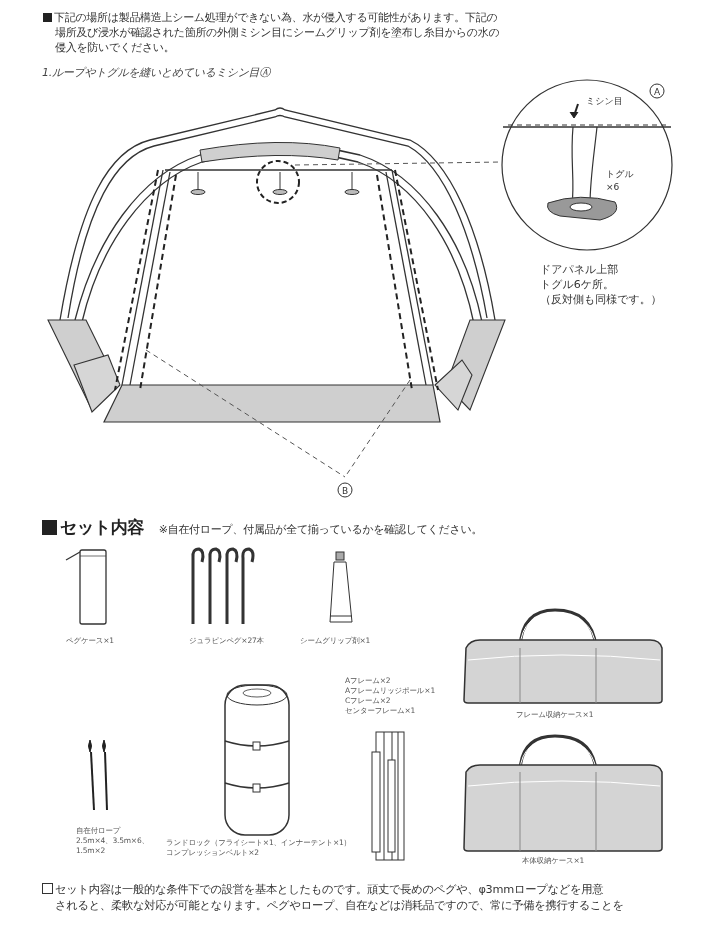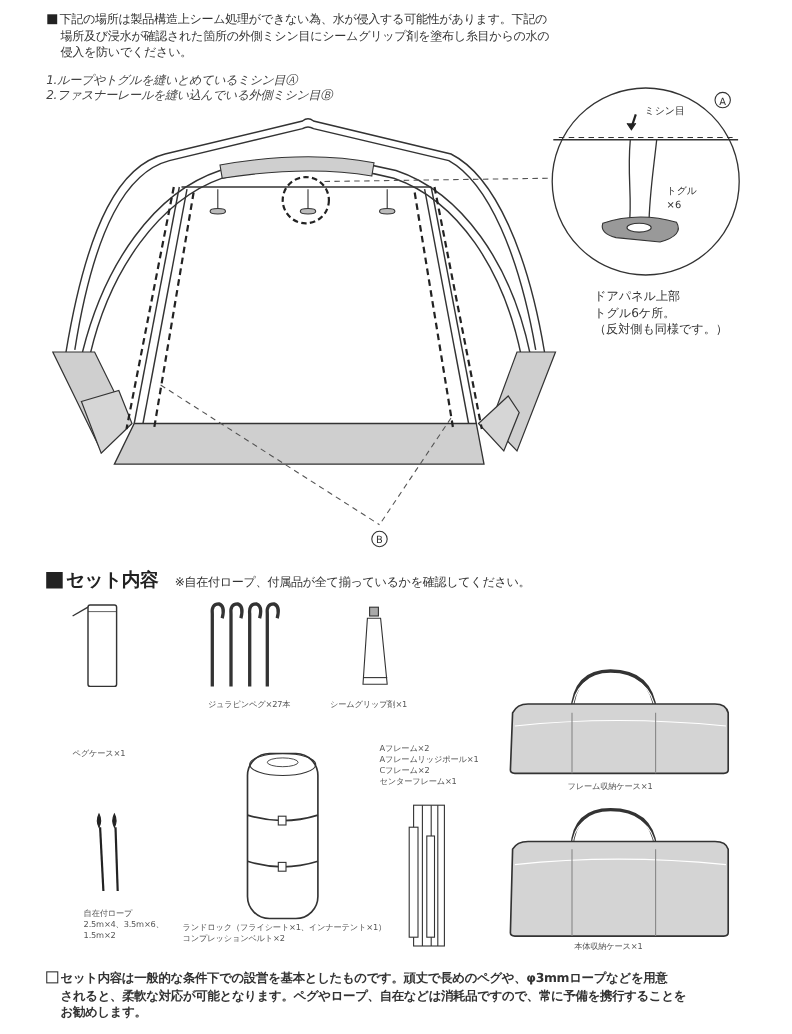--- a/index.html
+++ b/index.html
@@ -23,21 +23,20 @@
 <body>
 
 <div class="abs note" style="left:43px; top:10px; width:650px;">
   <div><span class="sq"></span><span>下記の場所は製品構造上シーム処理ができない為、水が侵入する可能性があります。下記の</span></div>
   <div class="indent">場所及び浸水が確認された箇所の外側ミシン目にシームグリップ剤を塗布し糸目からの水の</div>
   <div class="indent">侵入を防いでください。</div>
 </div>
 
 <div class="abs list" style="left:42px; top:66px;">
   <div>1.ループやトグルを縫いとめているミシン目Ⓐ</div>
-  <div>2.ファスナーレールを縫い込んでいる外側ミシン目Ⓑ</div>
 </div>
 
 <svg width="720" height="520" style="left:0; top:0;">
   <g fill="none" stroke="#333" stroke-width="1.3">
 
     <path d="M60 320 C 80 200, 110 150, 150 140 L 275 110 Q 280 106 285 110 L 410 140 C 450 160, 480 230, 495 320"></path>
     <path d="M68 318 C 86 205, 116 156, 154 146 L 275 117 Q 280 114 285 117 L 408 146 C 444 166, 472 232, 487 318"></path>
 
     <path d="M75 320 C 95 240, 140 175, 200 155 Q 280 135 360 155 C 420 175, 465 240, 482 322"></path>
     <path d="M82 322 C 100 245, 145 182, 202 162 Q 280 142 358 162 C 416 182, 458 245, 474 324"></path>
@@ -173,38 +172,37 @@
   <g stroke="#333">
     <path d="M520 770 Q 522 736 555 736 Q 592 736 596 770" fill="none" stroke-width="3"></path>
     <path d="M520 770 Q 522 740 555 740 Q 592 740 596 770" fill="none" stroke="#fff" stroke-width="1"></path>
     <path d="M466 772 Q 470 765 480 765 L 650 765 Q 660 765 662 772 L 662 848 Q 662 851 658 851 L 468 851 Q 464 851 464 848 Z" fill="#d4d4d4" stroke-width="1.5"></path>
     <path d="M468 786 Q 560 776 660 786" fill="none" stroke="#fff" stroke-width="1"></path>
     <line x1="520" y1="772" x2="520" y2="851" stroke="#888"></line>
     <line x1="596" y1="772" x2="596" y2="851" stroke="#888"></line>
   </g>
 </svg>
 
-<div class="abs lbl" style="left:66px; top:636px;margin-top:44px;">ペグケース×1</div>
+<div class="abs lbl" style="left:66px; top:636px;">ペグケース×1</div>
 <div class="abs lbl" style="left:189px; top:636px;">ジュラピンペグ×27本</div>
 <div class="abs lbl" style="left:300px; top:636px;">シームグリップ剤×1</div>
 <div class="abs lbl" style="left:345px; top:676px;">
   <div>Aフレーム×2</div>
   <div>Aフレームリッジポール×1</div>
   <div>Cフレーム×2</div>
   <div>センターフレーム×1</div>
 </div>
 <div class="abs lbl" style="left:516px; top:710px;">フレーム収納ケース×1</div>
 <div class="abs lbl" style="left:76px; top:826px;">
   <div>自在付ロープ</div>
   <div>2.5m×4、3.5m×6、</div>
   <div>1.5m×2</div>
 </div>
 <div class="abs lbl" style="left:166px; top:838px;">
   <div>ランドロック（フライシート×1、インナーテント×1）</div>
   <div>コンプレッションベルト×2</div>
 </div>
 <div class="abs lbl" style="left:522px; top:856px;">本体収納ケース×1</div>
 
-<div class="abs footer" style="left:42px; top:882px; width:670px;font-weight:bold;">
+<div class="abs footer" style="left:42px; top:882px; width:670px;">
   <div><span class="sq-open"></span><span>セット内容は一般的な条件下での設営を基本としたものです。頑丈で長めのペグや、φ3mmロープなどを用意</span></div>
   <div style="padding-left:13px;">されると、柔軟な対応が可能となります。ペグやロープ、自在などは消耗品ですので、常に予備を携行することを</div>
-  <div style="padding-left:13px;">お勧めします。</div>
 </div>
 
 </body></html>

